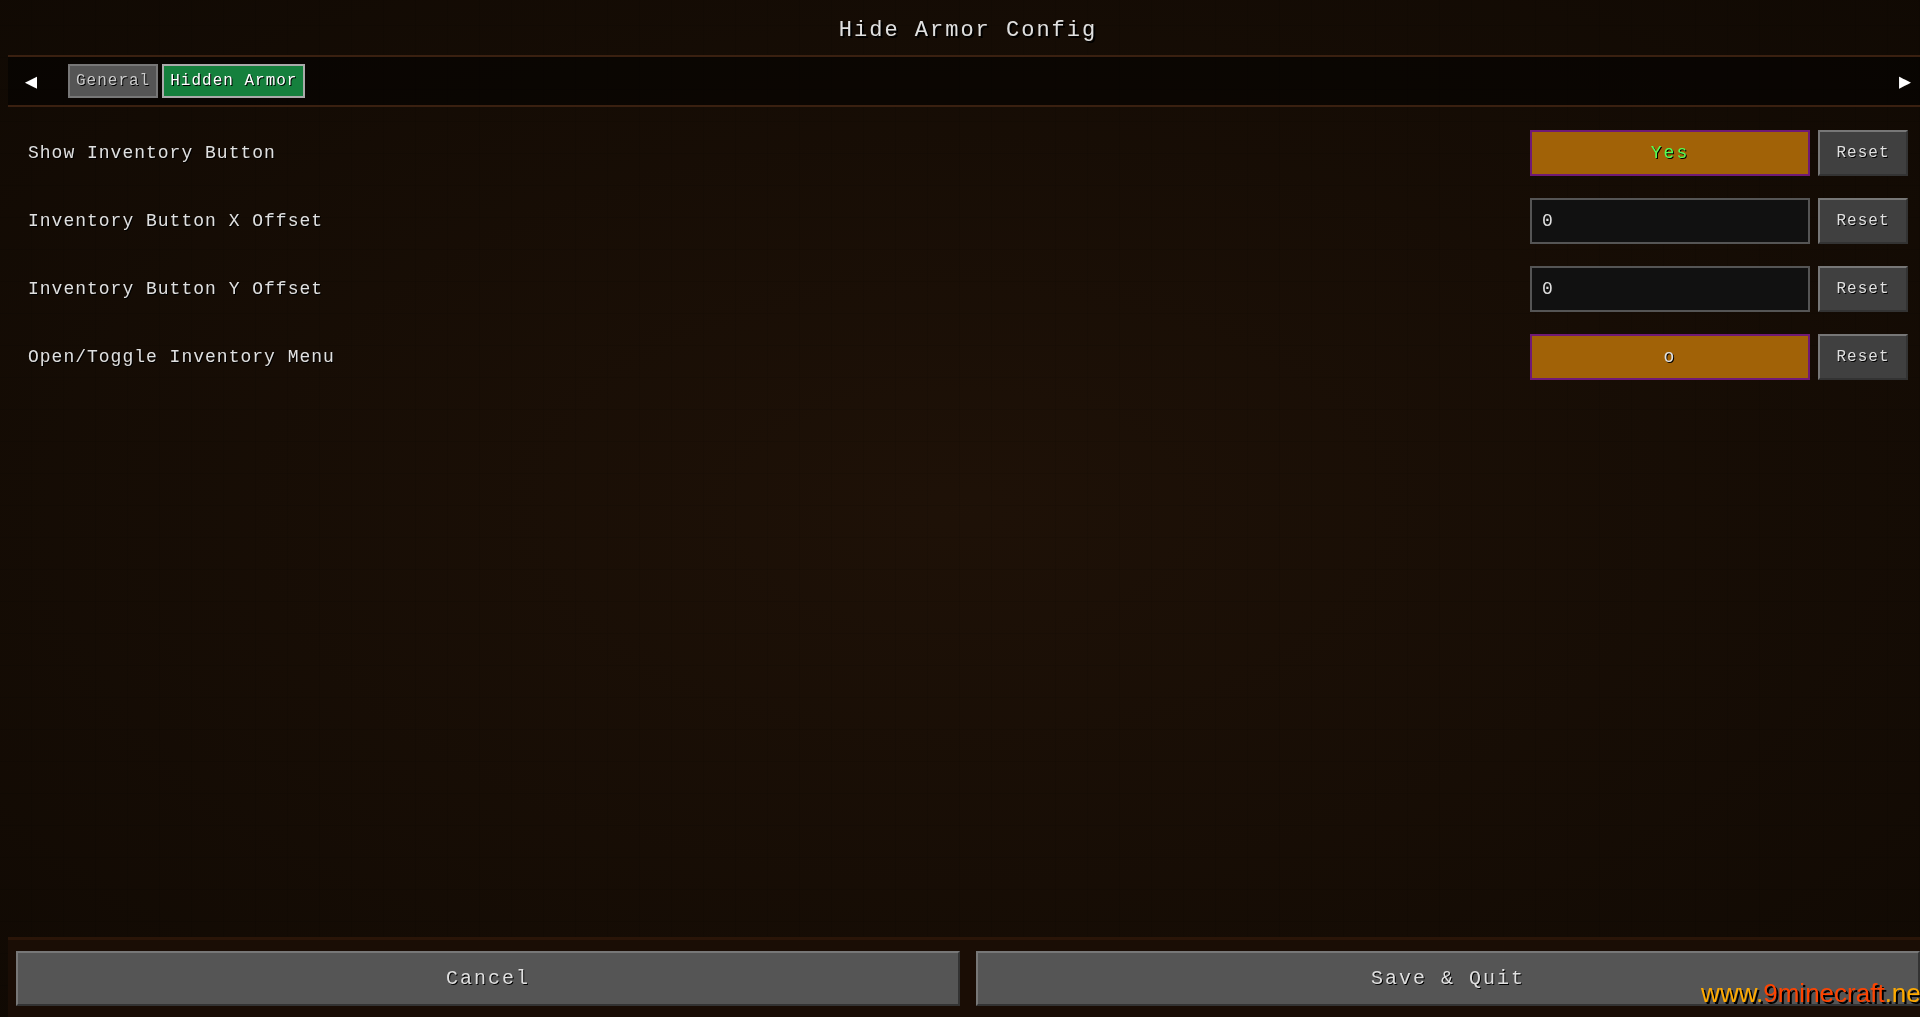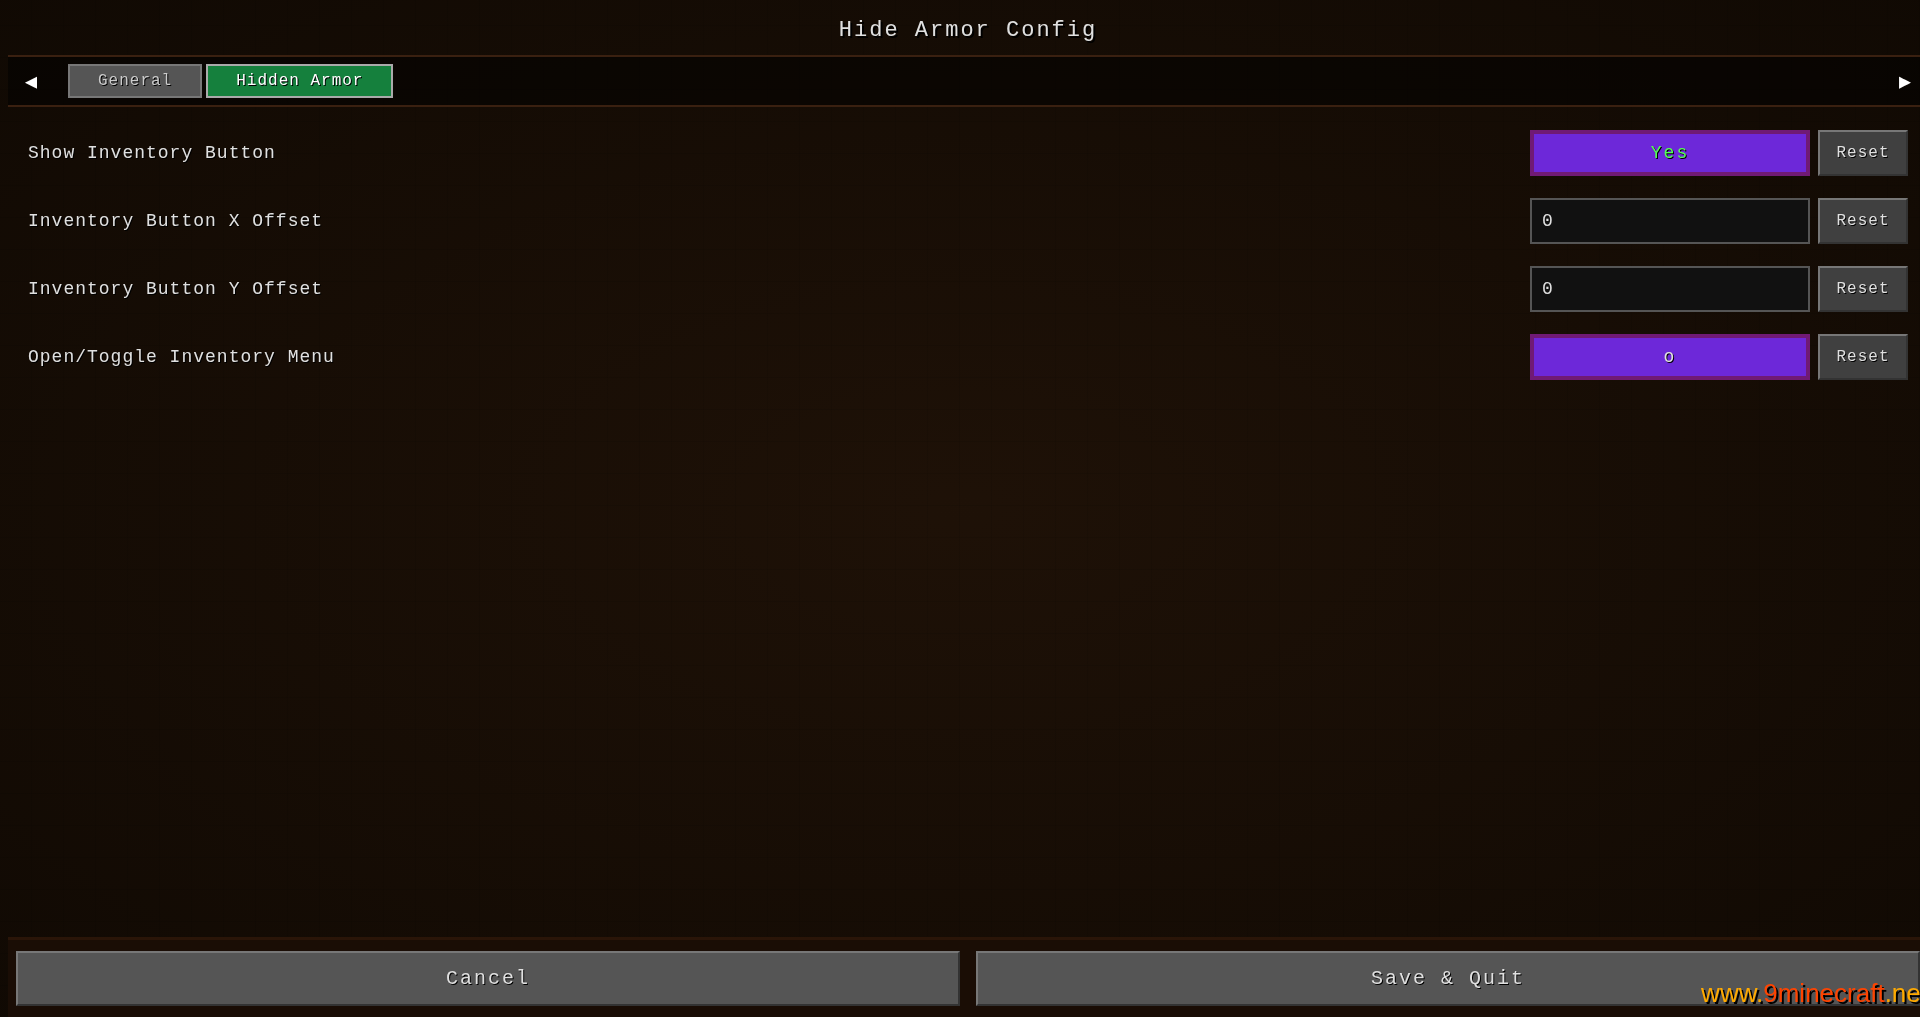--- a/index.html
+++ b/index.html
@@ -99,21 +99,21 @@
       right: 8px;
     }
 
     .tabs-container {
       display: flex;
       gap: 4px;
       margin-left: 40px;
     }
 
     .tab {
-      padding: 6px 28px;
+      padding: 6px 6px;
       font-size: 16px;
       letter-spacing: 1px;
       cursor: pointer;
       border: 2px solid transparent;
       color: #cccccc;
       text-shadow: 1px 1px 0px #000;
       font-family: 'Courier New', monospace;
     }
 
     .tab-inactive {
@@ -151,22 +151,22 @@
 
     .config-control-group {
       display: flex;
       align-items: center;
       gap: 8px;
     }
 
     .config-value-btn {
       width: 280px;
       height: 46px;
-      background-color: #6d28d9;
-      border: 4px solid #701a75;
+      background-color: #a16207;
+      border: 2px solid #701a75;
       color: #55ff55;
       font-size: 18px;
       font-family: 'Courier New', monospace;
       letter-spacing: 2px;
       cursor: pointer;
       text-align: center;
       text-shadow: 1px 1px 0px #000;
       display: flex;
       align-items: center;
       justify-content: center;

